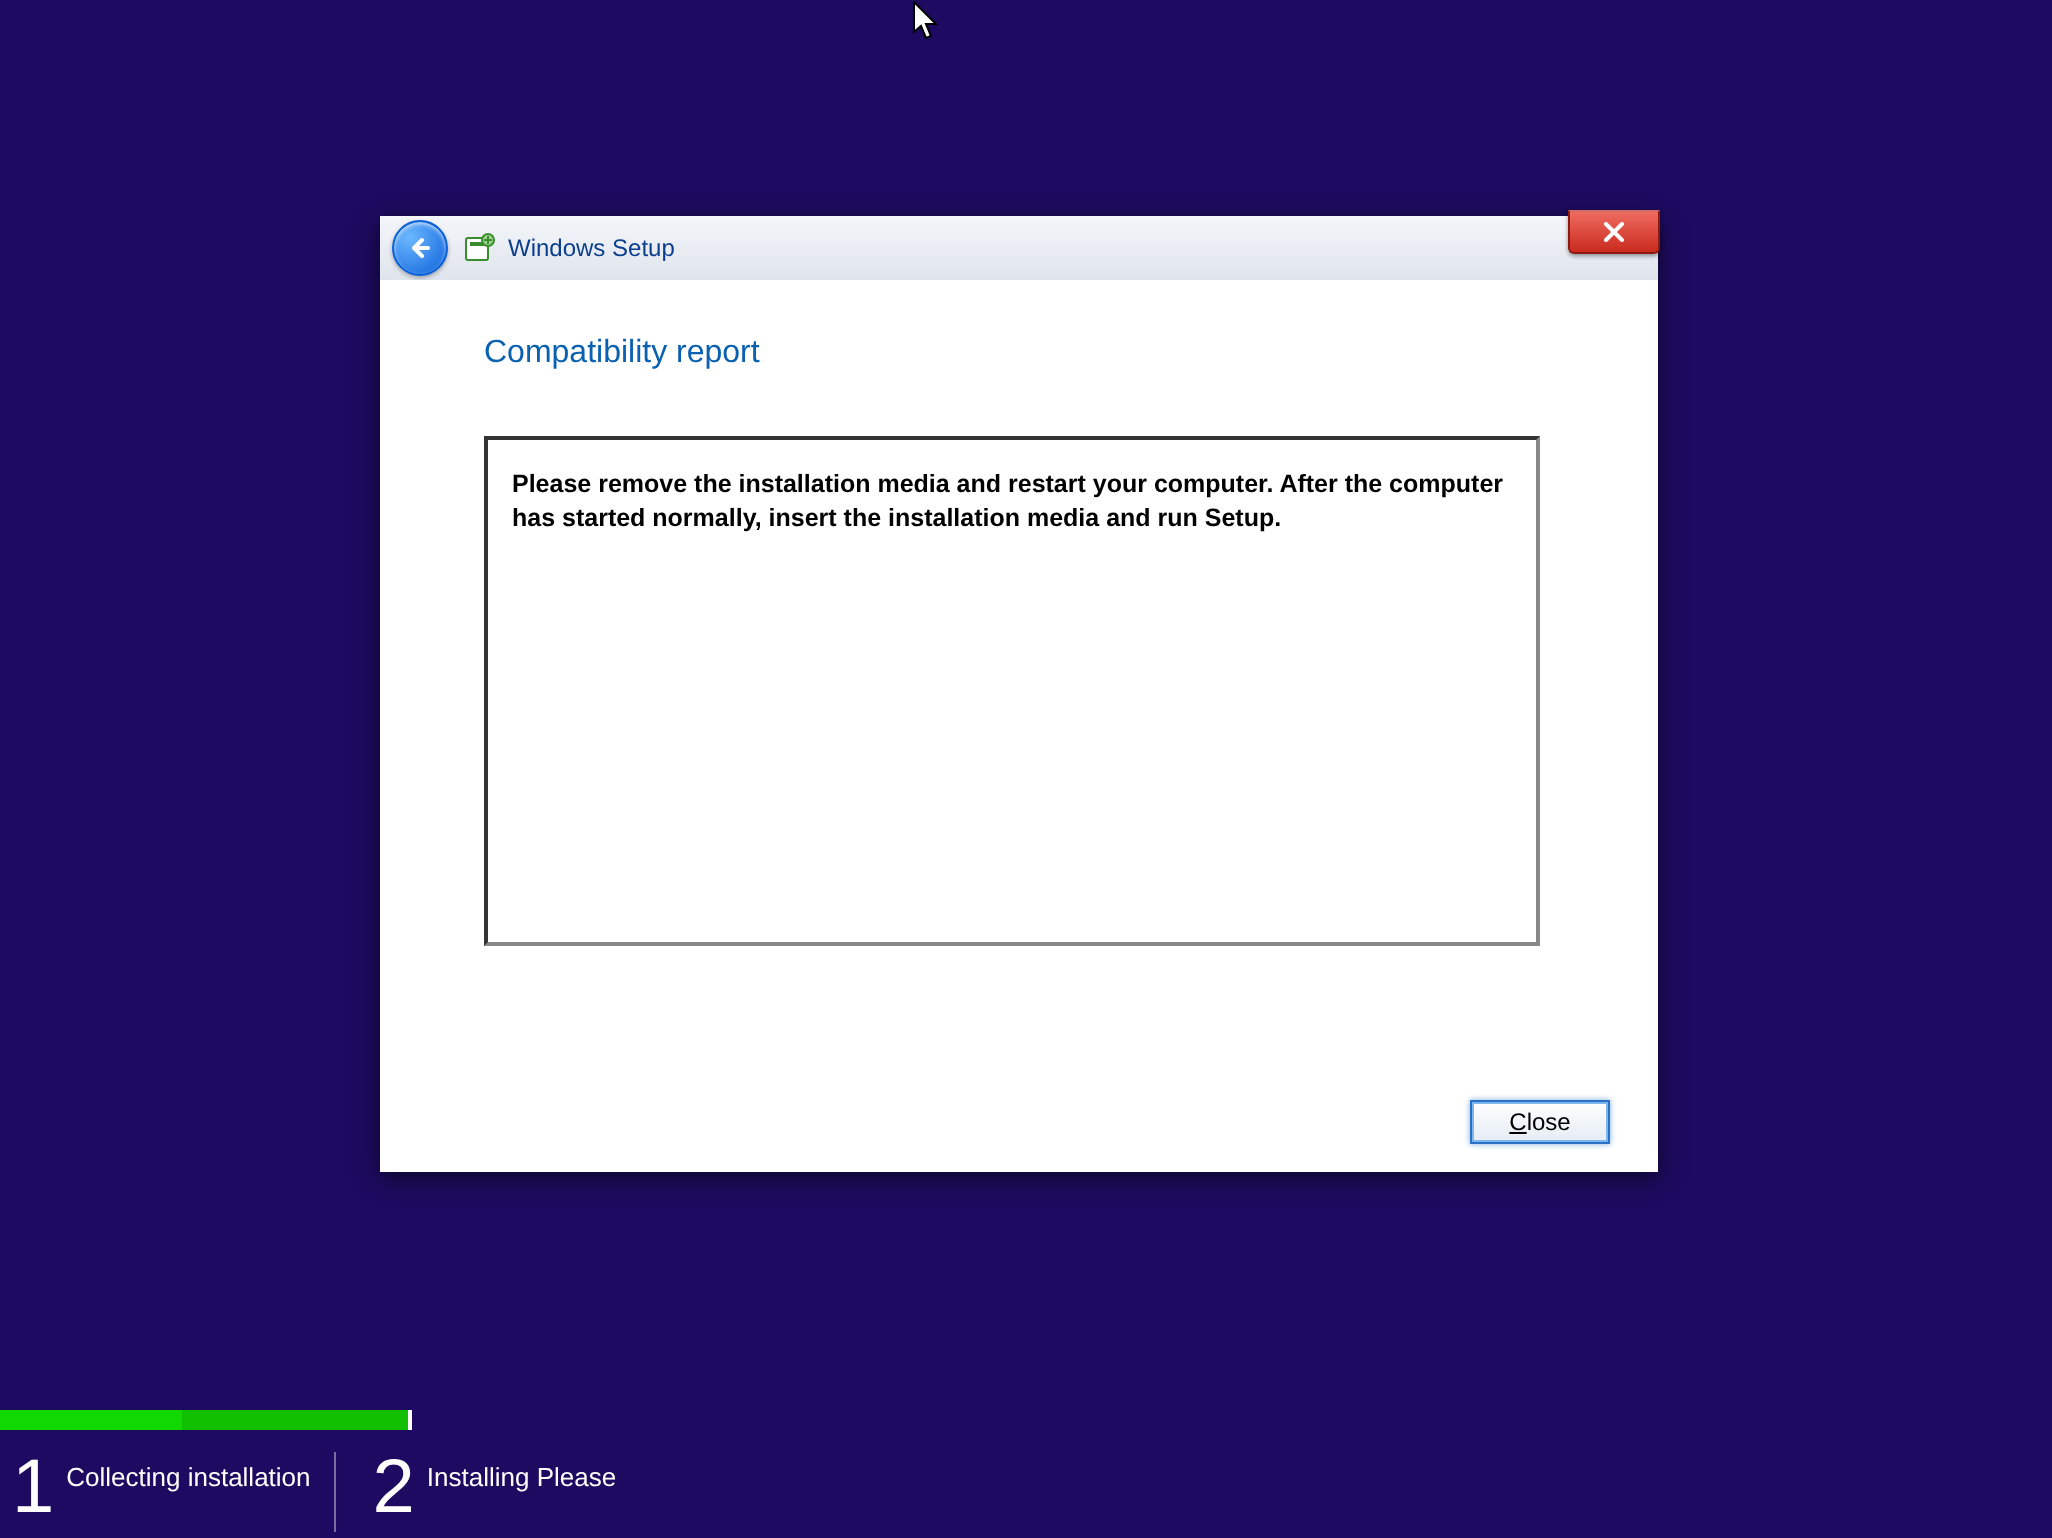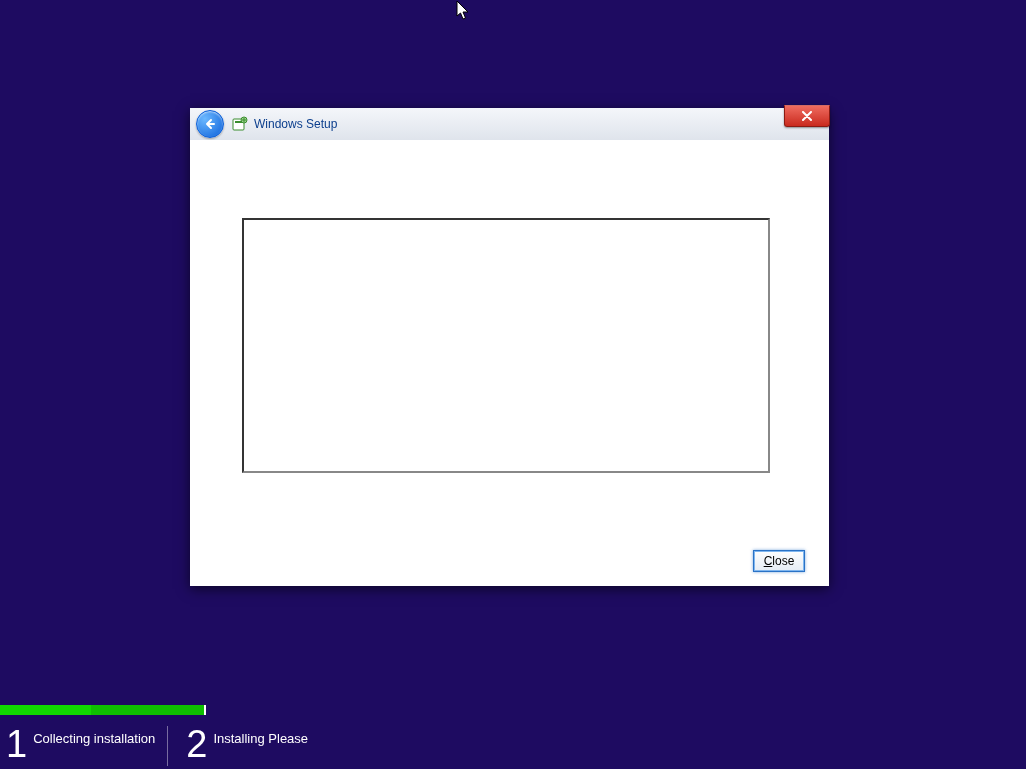--- a/index.html
+++ b/index.html
@@ -23,21 +23,21 @@
   .titlebar{height:32px;background:linear-gradient(to bottom,#f4f6fa,#dfe4ec);position:relative;border-bottom:1px solid #c0c6d0;display:flex;align-items:center;padding-left:6px;}
   .back-btn{width:26px;height:26px;border-radius:50%;background:radial-gradient(circle at 30% 30%,#6bb8ff,#0b5fd9);border:1px solid #0b5fd9;display:flex;align-items:center;justify-content:center;box-shadow:inset 0 1px 2px rgba(255,255,255,.7),0 1px 2px rgba(0,0,0,.3);cursor:pointer;}
   .setup-icon{margin-left:8px;width:16px;height:16px;}
   .titlebar-title{margin-left:6px;font-size:12px;color:#0b3e8d;}
   .close-x{position:absolute;right:-1px;top:-3px;width:44px;height:20px;background:linear-gradient(to bottom,#ef6b5f,#c92a1e);border:1px solid #8c1a12;border-top:1px solid #d26b63;border-radius:0 0 3px 3px;display:flex;align-items:center;justify-content:center;box-shadow:0 1px 2px rgba(0,0,0,.4);cursor:pointer;}
   .close-x svg{display:block;}
   .content{position:absolute;left:0;top:32px;right:0;bottom:0;background:#fff;}
   .heading{color:#0b61b1;font-size:16px;font-weight:400;margin:28px 0 0 52px;}
   .report-box{position:absolute;left:52px;top:78px;width:528px;height:255px;border:2px inset #888;background:#fff;padding:14px 12px;box-sizing:border-box;font-family:Tahoma,Arial,sans-serif;font-size:12.5px;font-weight:bold;color:#000;line-height:1.35;}
   .report-box p{margin:0 0 14px 0;}
-  .close-btn{position:absolute;right:24px;bottom:14px;width:52px;height:22px;background:linear-gradient(to bottom,#fefefe,#e5ecf4);border:1px solid #2a72c6;box-shadow:0 0 0 1px #7fb6ef inset,0 0 3px rgba(42,114,198,.6);font-size:12px;color:#000;cursor:pointer;padding:0;}
+  .close-btn{position:absolute;right:24px;bottom:14px;width:70px;height:22px;background:linear-gradient(to bottom,#fefefe,#e5ecf4);border:1px solid #2a72c6;box-shadow:0 0 0 1px #7fb6ef inset,0 0 3px rgba(42,114,198,.6);font-size:12px;color:#000;cursor:pointer;padding:0;}
   .close-btn span{text-decoration:underline;text-decoration-color:#000;}
   .close-btn .nou{text-decoration:none;}
 </style>
 </head>
 <body>
 
 <div class="cursor">
   <svg width="16" height="22" viewBox="0 0 16 22">
     <path d="M1 1 L1 16 L4.5 13 L7 19 L9.5 18 L7 12 L12 12 Z" fill="#fff" stroke="#000" stroke-width="1"></path>
   </svg>
@@ -59,21 +59,23 @@
       </svg>
     </span>
     <span class="titlebar-title">Windows Setup</span>
     <div class="close-x">
       <svg width="12" height="10" viewBox="0 0 12 10">
         <path d="M2 1 L10 9 M10 1 L2 9" stroke="#fff" stroke-width="2" stroke-linecap="round"></path>
       </svg>
     </div>
   </div>
   <div class="content">
+    <div class="heading">Compatibility report</div>
     <div class="report-box">
+      <p>Please remove the installation media and restart your computer. After the computer has started normally, insert the installation media and run Setup.</p>
     </div>
     <button class="close-btn"><span>C</span><span class="nou">lose</span></button>
   </div>
 </div>
 
 <div class="progressbar">
   <div class="progress-track">
     <div class="progress-seg two"></div>
     <div class="progress-seg one"></div>
     <div class="progress-seg onefill"></div>

